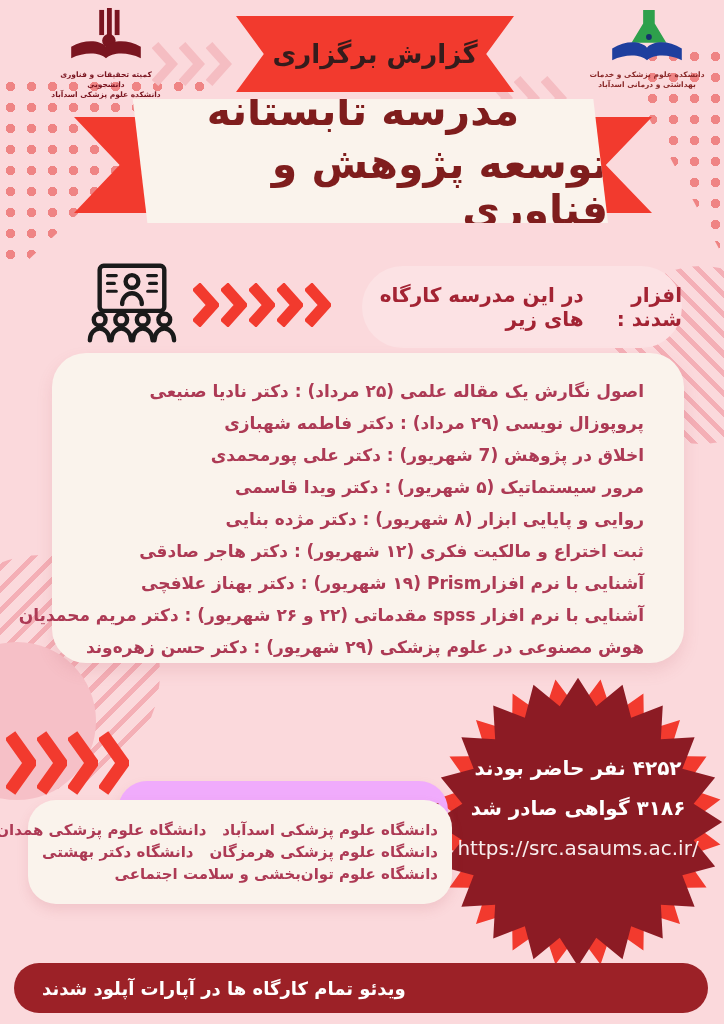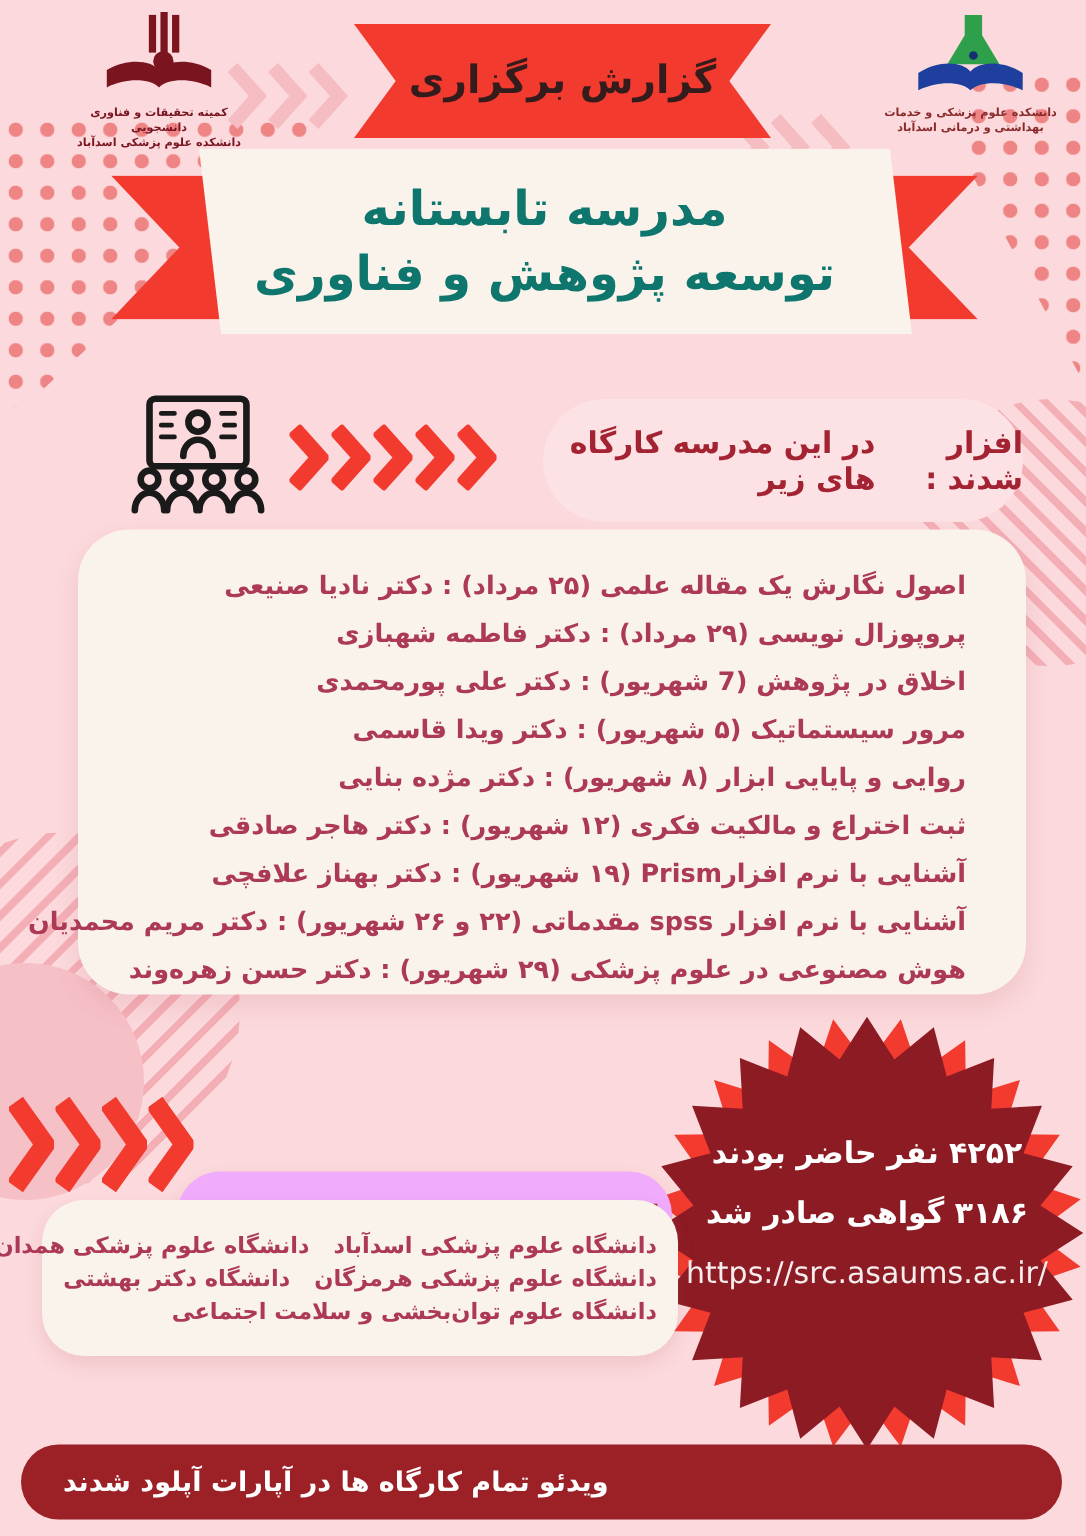--- a/index.html
+++ b/index.html
@@ -43,21 +43,21 @@
     clip-path:polygon(0 0,100% 0,90% 50%,100% 100%,0 100%,10% 50%);
     display:flex;align-items:center;justify-content:center;}
   .top-banner-label{font-size:26px;font-weight:700;color:#351c1c;direction:rtl;}
   
   .flag{position:absolute;top:117px;height:96px;background:#f23a2e;z-index:1;}
   .flag-left{left:74px;width:152px;clip-path:polygon(0 0,100% 0,100% 100%,0 100%,30% 50%);}
   .flag-right{left:498px;width:154px;clip-path:polygon(0 0,100% 0,70% 50%,100% 100%,0 100%);}
   .title-band{position:absolute;left:118px;top:99px;width:490px;height:124px;
     background:#faf3ec;z-index:2;clip-path:polygon(3% 0,97% 0,100% 100%,6% 100%);
     display:flex;flex-direction:column;align-items:center;justify-content:center;gap:8px;}
-  .title-line{font-size:32px;font-weight:700;color:#0f766e;direction:rtl;line-height:1.1;}
+  .title-line{font-size:41px;font-weight:700;color:#7f1d1d;direction:rtl;line-height:1.1;}
   
   .cert-icon{position:absolute;left:84px;top:262px;width:94px;height:82px;z-index:2;}
   .intro-pill{position:absolute;left:362px;top:266px;width:320px;height:82px;
     background:#fce2e4;border-radius:44px;z-index:2;
     display:flex;flex-direction:row;align-items:center;justify-content:center;gap:4px;}
   .intro-line{font-size:20px;font-weight:700;color:#a32333;direction:rtl;}
   
   .workshops-box{position:absolute;left:52px;top:353px;width:632px;height:310px;
     background:#faf3ec;border-radius:34px;z-index:2;box-sizing:border-box;
     padding:22px 40px 0 14px;direction:rtl;

